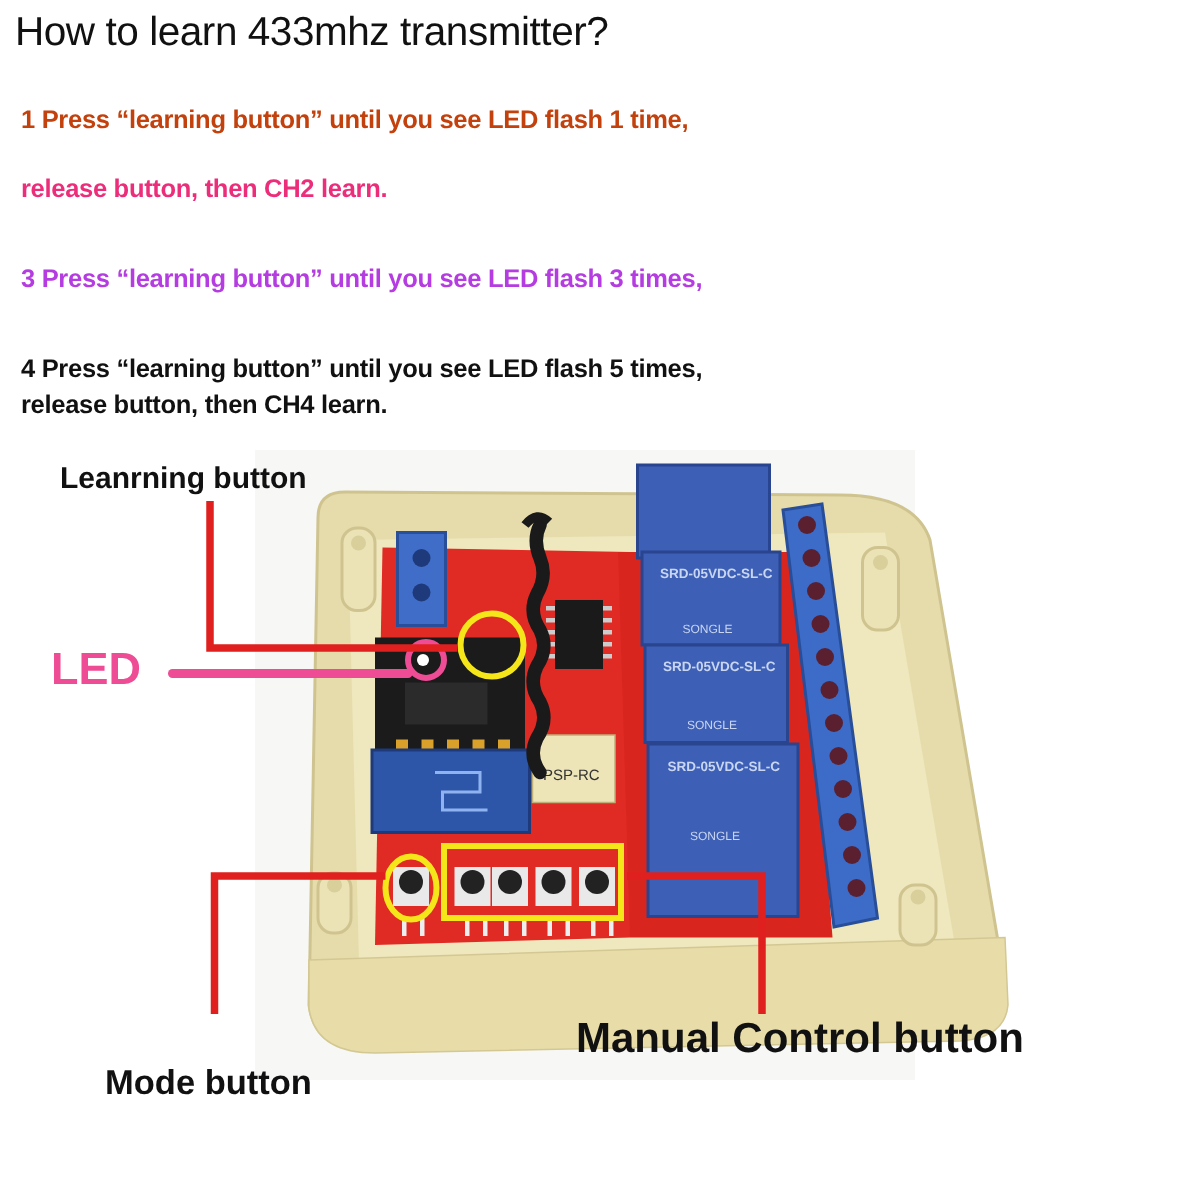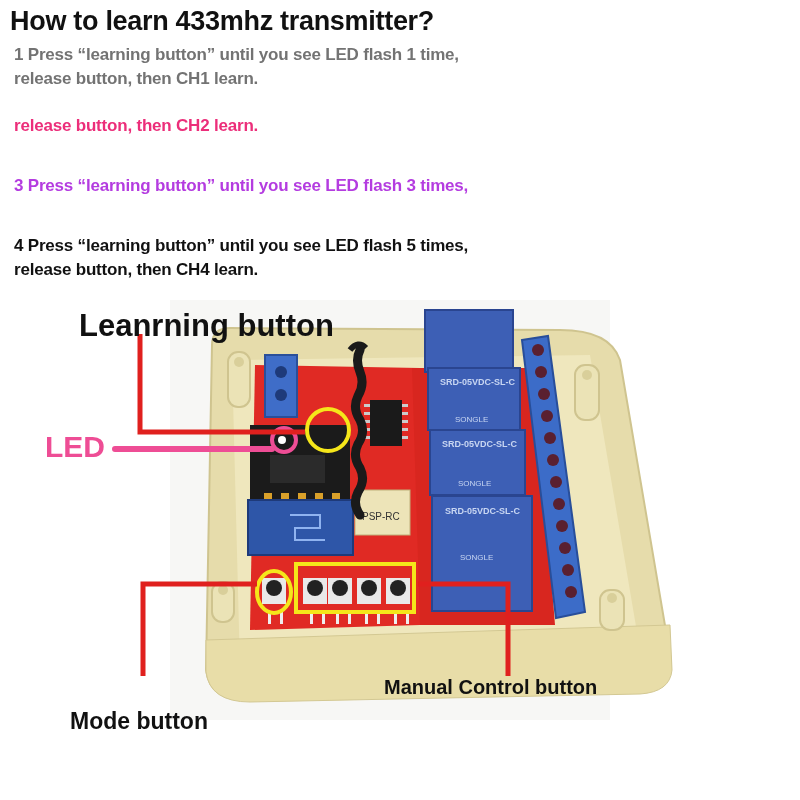--- a/index.html
+++ b/index.html
@@ -1,30 +1,29 @@
 <!DOCTYPE html>
 <html><head>
 <meta charset="utf-8">
 <style>
   html, body { margin:0; padding:0; background:#ffffff; }
   body { width:800px; height:800px; position:relative; overflow:hidden; font-family:"Liberation Sans", sans-serif; }
-  .title { position:absolute; left:10px; top:6px; font-size:27px; font-weight:bold; color:#111; letter-spacing:-0.3px; }
+  .title { position:absolute; left:10px; top:6px; font-size:27px; font-weight:normal; color:#111; letter-spacing:-0.3px; }
   .step { position:absolute; left:14px; font-size:17px; font-weight:bold; line-height:24px; letter-spacing:-0.2px; }
   .step span { display:block; }
   .lbl { position:absolute; font-weight:bold; color:#111; }
   .device { position:absolute; left:0; top:0; width:800px; height:800px; }
 </style>
 </head>
 <body>
 
 <div class="title">How to learn 433mhz transmitter?</div>
 
-<div class="step" style="top:43px;color:#737373">
+<div class="step" style="top:68px;color:#c2410c">
   <span>1 Press “learning button” until you see LED flash 1 time,</span>
-  <span>release button, then CH1 learn.</span>
 </div>
 <div class="step" style="top:114px;color:#ec2e7a">
   <span>release button, then CH2 learn.</span>
 </div>
 <div class="step" style="top:174px;color:#b43ce0">
   <span>3 Press “learning button” until you see LED flash 3 times,</span>
 </div>
 <div class="step" style="top:234px;color:#111">
   <span>4 Press “learning button” until you see LED flash 5 times,</span>
   <span>release button, then CH4 learn.</span>
@@ -159,16 +158,16 @@
   <circle cx="282" cy="440" r="4" fill="#fff"></circle>
   <ellipse cx="274" cy="592" rx="17" ry="21" fill="none" stroke="#f5e61a" stroke-width="4"></ellipse>
   <rect x="296" y="564" width="118" height="48" fill="none" stroke="#f5e61a" stroke-width="4"></rect>
 
   <path d="M140 334 L140 432 L305 432" fill="none" stroke="#e0201e" stroke-width="5"></path>
   <path d="M115 449 L272 449" fill="none" stroke="#ee4d95" stroke-width="6" stroke-linecap="round"></path>
   <path d="M143 676 L143 584 L257 584" fill="none" stroke="#e0201e" stroke-width="5"></path>
   <path d="M418 584 L508 584 L508 676" fill="none" stroke="#e0201e" stroke-width="5"></path>
 </svg>
 
-<div class="lbl" style="left:40px;top:308px;font-size:31px;margin-left:39px;">Leanrning button</div>
-<div class="lbl" style="left:45px;top:430px;font-size:30px;color:#ee4d95;">LED</div>
+<div class="lbl" style="left:40px;top:308px;font-size:20px;">Leanrning button</div>
+<div class="lbl" style="left:34px;top:430px;font-size:30px;color:#ee4d95;">LED</div>
 <div class="lbl" style="left:70px;top:708px;font-size:23px;">Mode button</div>
-<div class="lbl" style="left:384px;top:676px;font-size:20px;">Manual Control button</div>
+<div class="lbl" style="left:384px;top:676px;font-size:28px;">Manual Control button</div>
 
 </body></html>

